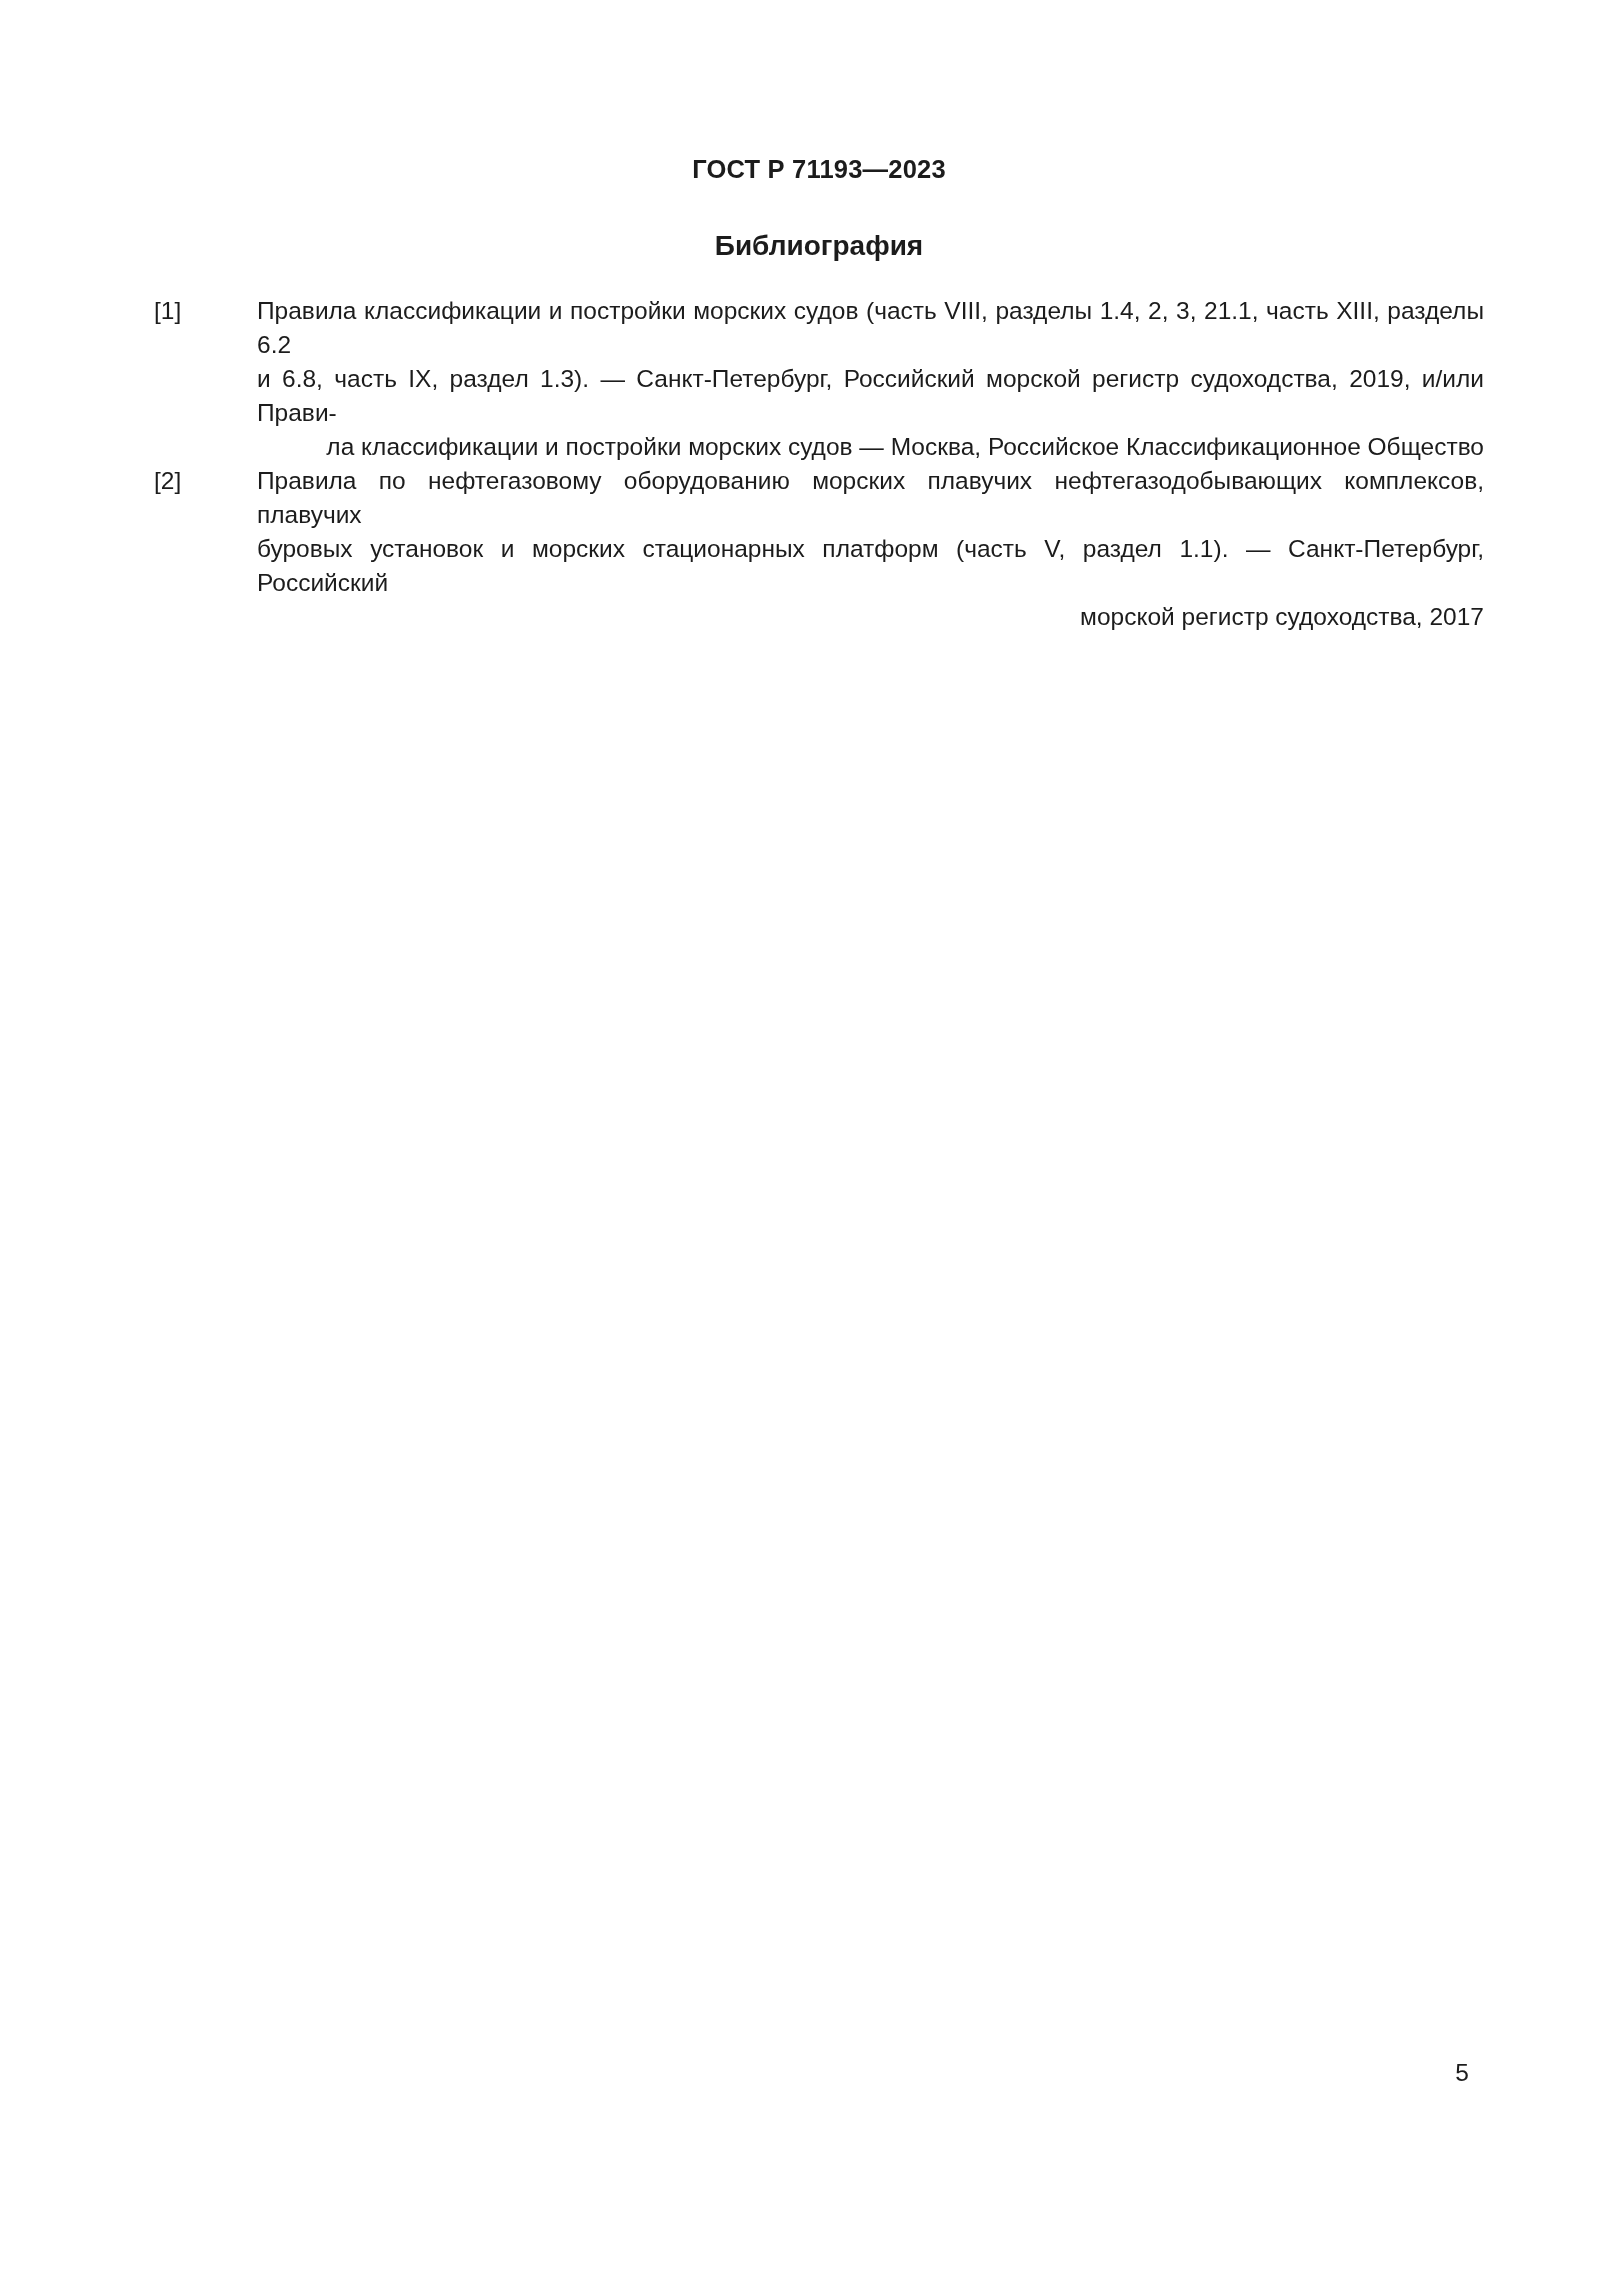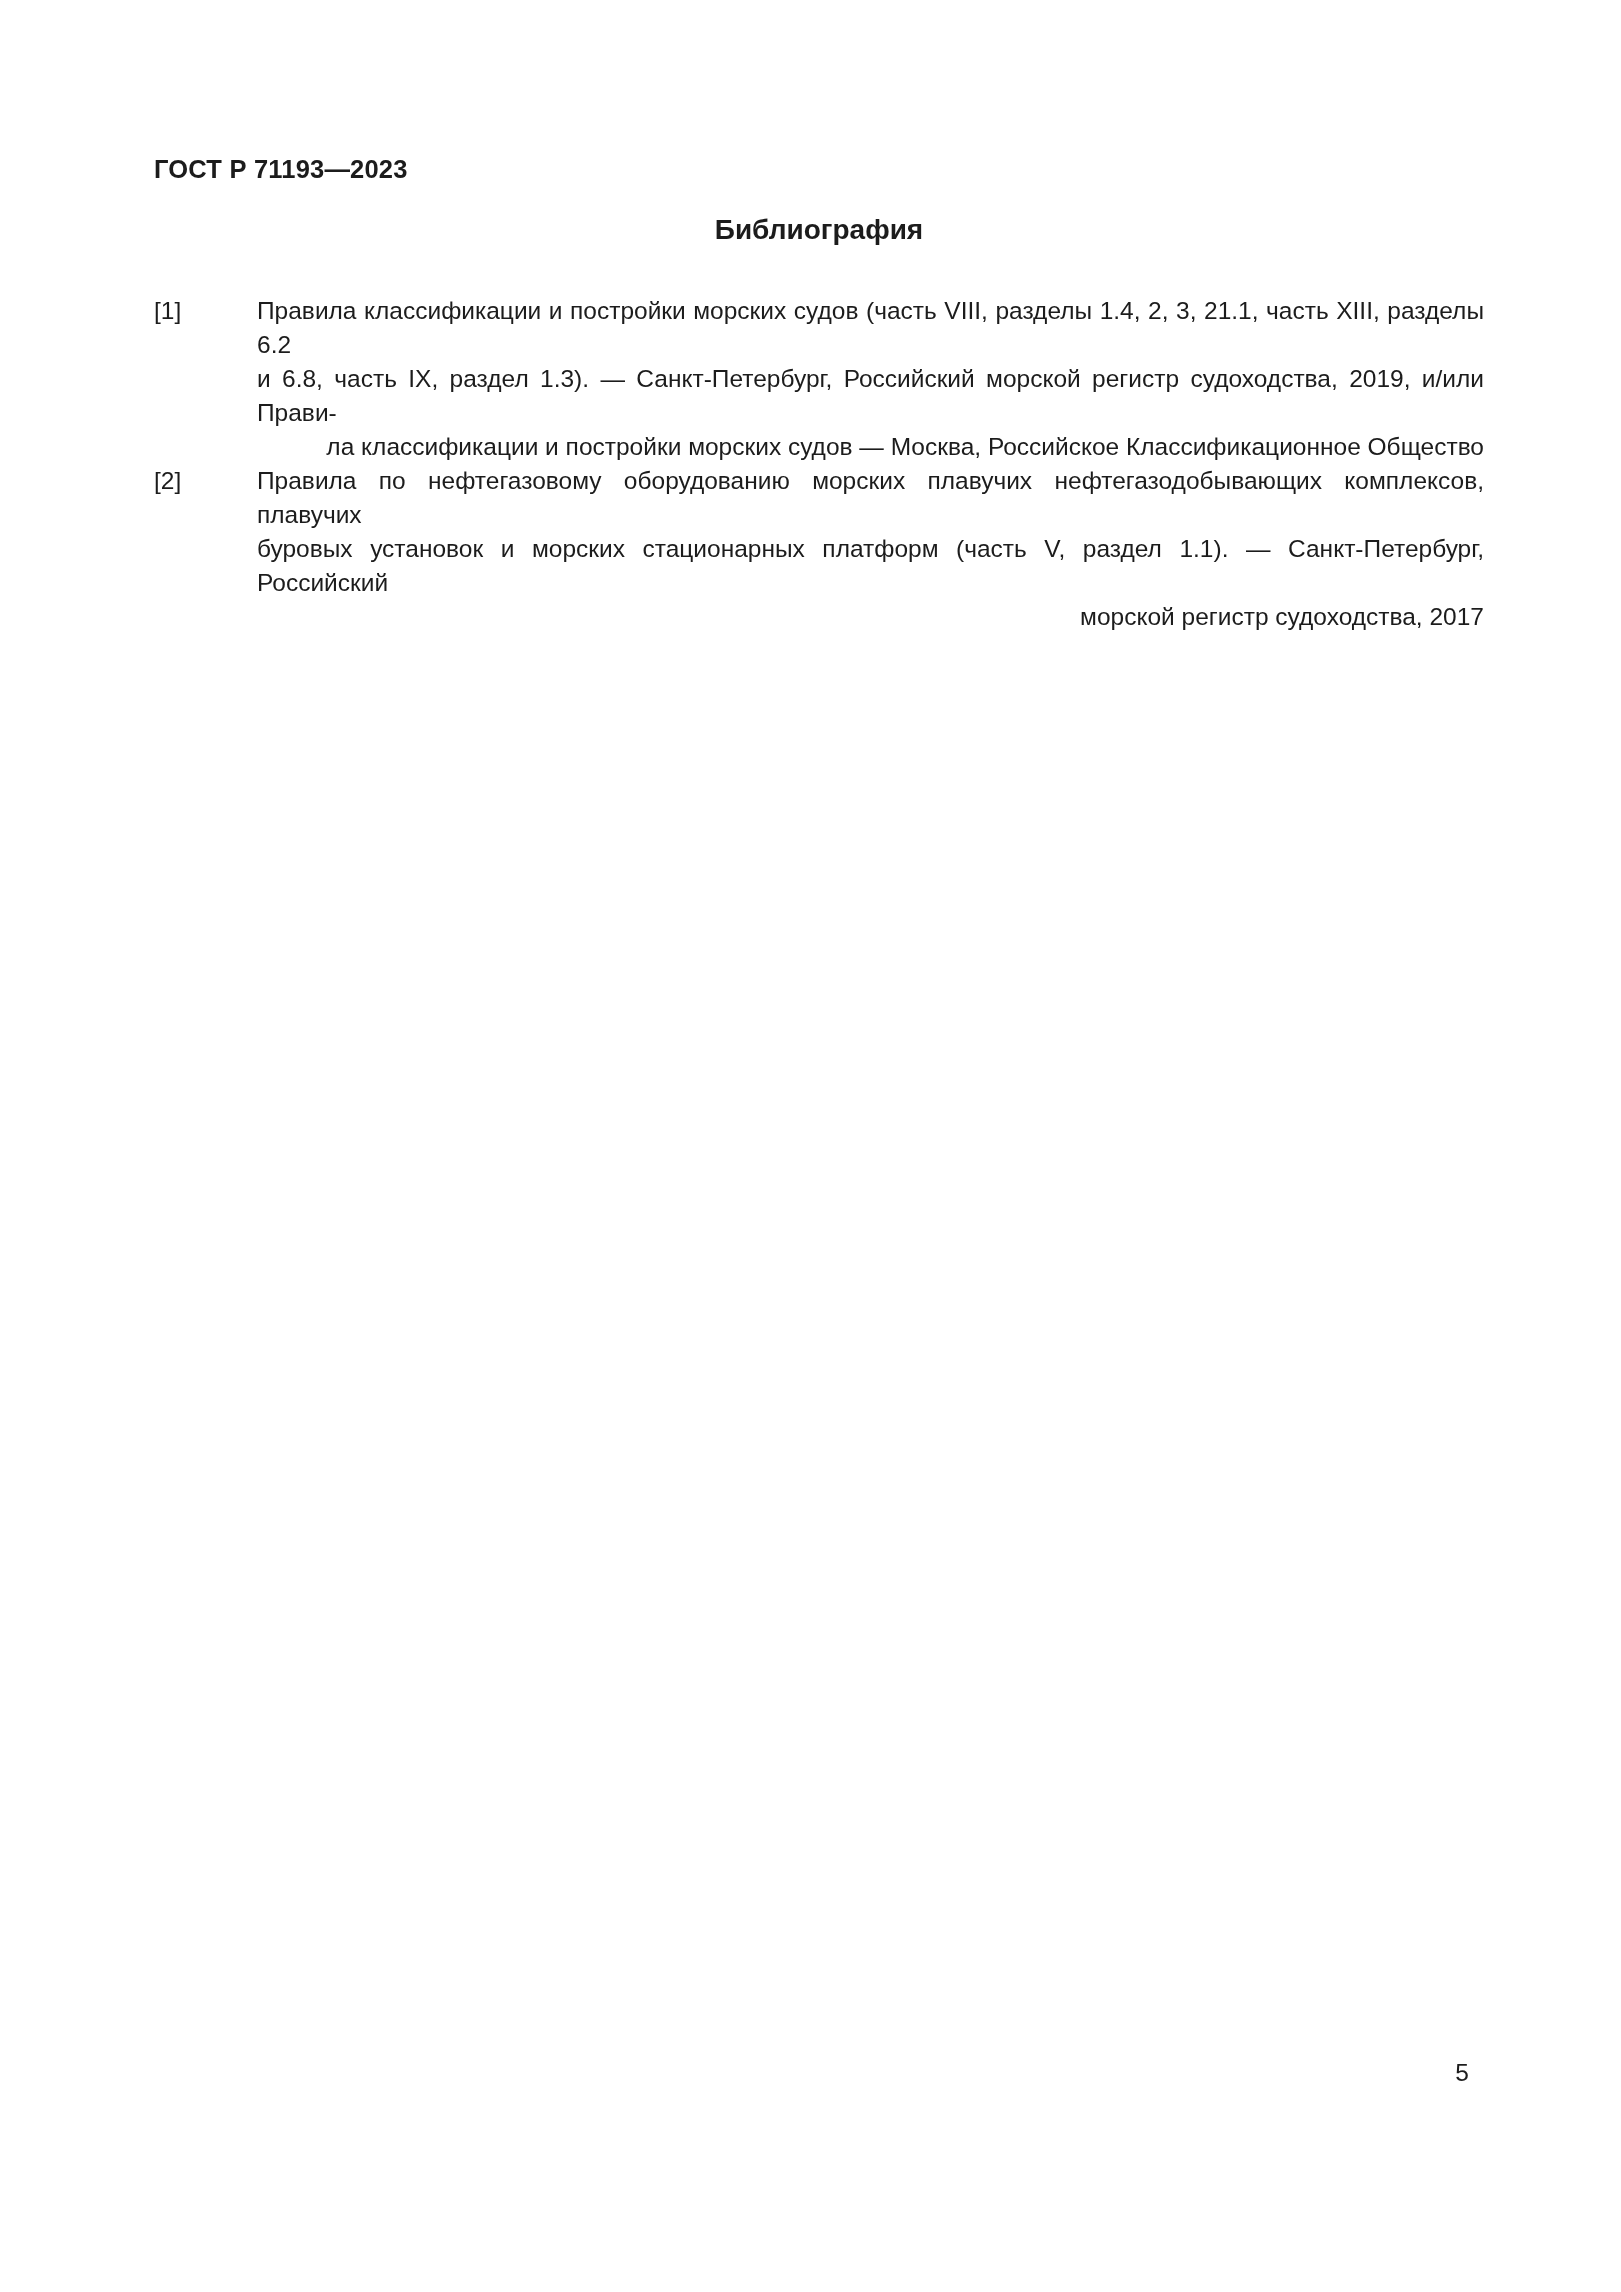--- a/index.html
+++ b/index.html
@@ -11,28 +11,28 @@
     background: #ffffff;
     font-family: "Liberation Sans", sans-serif;
     color: #1c1c1c;
     overflow: hidden;
   }
   .doc-header {
     position: absolute;
     top: 155px;
     left: 154px;
     right: 137px;
-    text-align: left;
+    text-align: center;
     font-size: 25.5px;
     font-weight: bold;
     letter-spacing: 0.2px;
   }
   .doc-title {
     position: absolute;
-    top: 214px;
+    top: 230px;
     left: 154px;
     right: 137px;
     text-align: center;
     font-size: 28px;
     font-weight: bold;
   }
   .bibliography {
     position: absolute;
     top: 294px;
     left: 154px;

